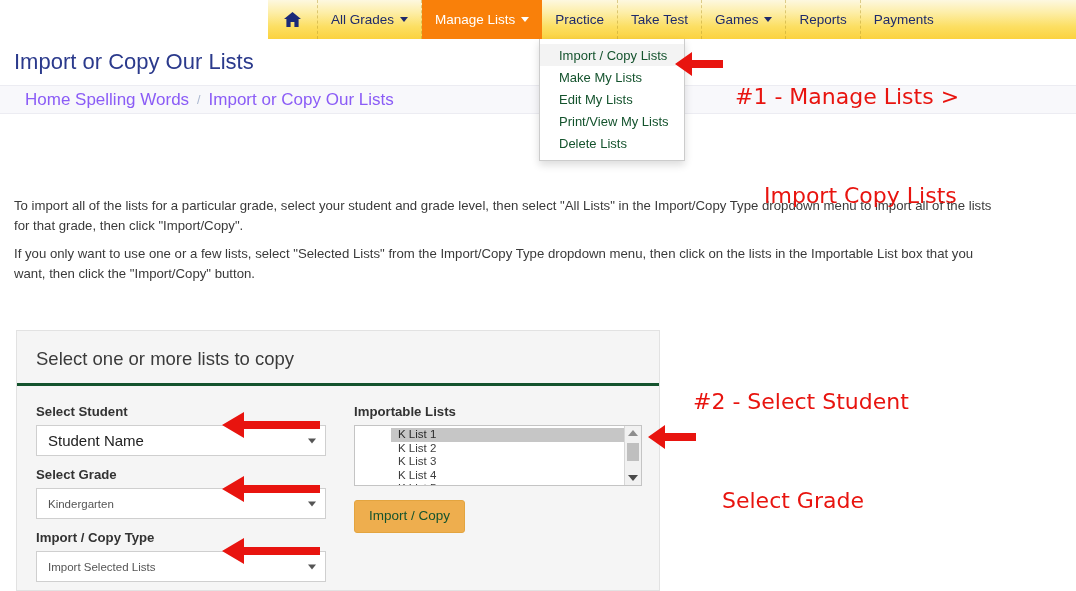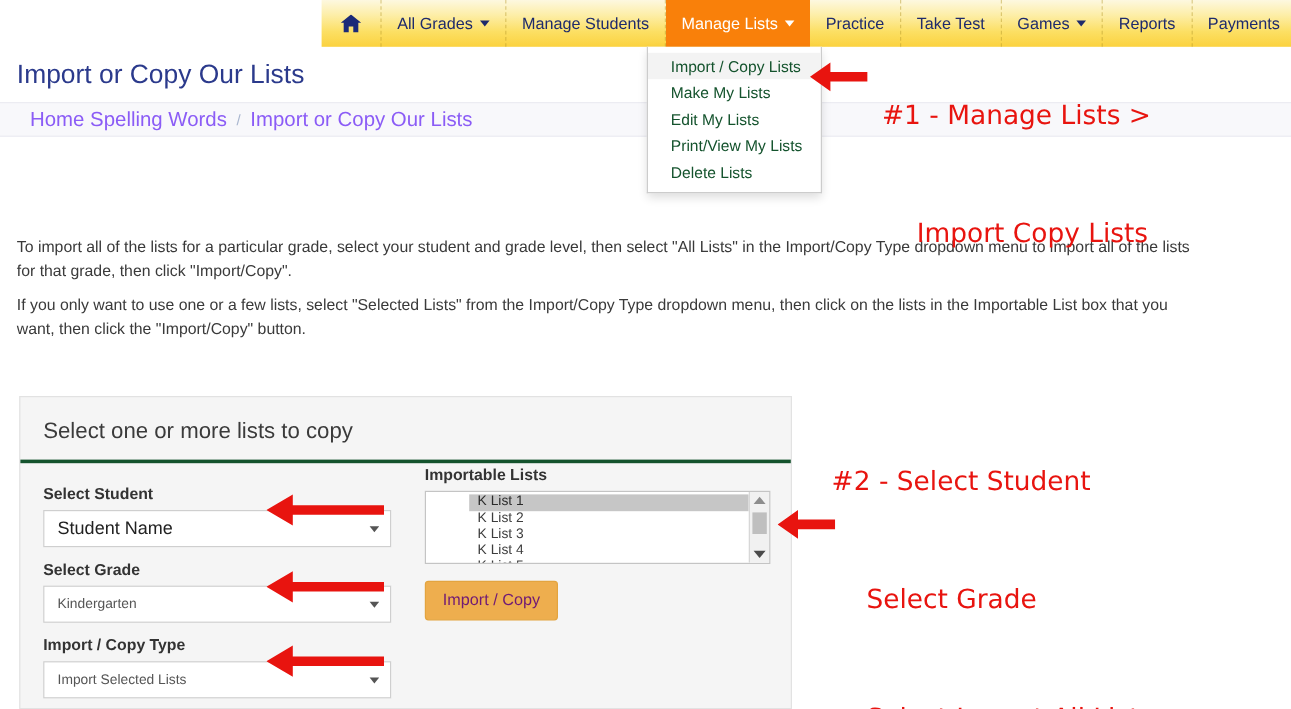--- a/index.html
+++ b/index.html
@@ -152,21 +152,21 @@
   }
   .col-left {
     position: absolute;
     left: 19px;
     top: 18px;
     width: 290px;
   }
   .col-right {
     position: absolute;
     left: 337px;
-    top: 2px;
+    top: 18px;
     width: 290px;
   }
   .field-label {
     font-size: 13.2px;
     font-weight: bold;
     color: #333333;
     margin-bottom: 6px;
   }
   .select-box {
     position: relative;
@@ -260,21 +260,21 @@
     background: #bfbfbf;
     margin-top: -8px;
   }
 
   .import-btn {
     margin-top: 14px;
     display: inline-block;
     background: #eeae4e;
     border: 1px solid #e3a43f;
     border-radius: 3px;
-    color: #701a75;
+    color: #14532d;
     font-size: 13.5px;
     padding: 8px 14px 9px 14px;
     cursor: pointer;
     line-height: 1;
   }
 
   
   .anno {
     position: absolute;
     color: #e8140f;
@@ -301,23 +301,20 @@
   <div class="nav-item home">
     <span class="home-icon">
       <svg width="17" height="15" viewBox="0 0 17 15">
         <path d="M8.5 0 L17 7 L14.6 7 L14.6 15 L10.4 15 L10.4 10 L6.6 10 L6.6 15 L2.4 15 L2.4 7 L0 7 Z" fill="#1b2a78"></path>
       </svg>
     </span>
   </div>
   <div class="nav-item">
     <span>All Grades</span>
     <span class="caret-down"></span>
-  </div>
-  <div class="nav-item">
-    <span>Manage Students</span>
   </div>
   <div class="nav-item active">
     <span>Manage Lists</span>
     <span class="caret-down"></span>
   </div>
   <div class="nav-item">
     <span>Practice</span>
   </div>
   <div class="nav-item">
     <span>Take Test</span>

